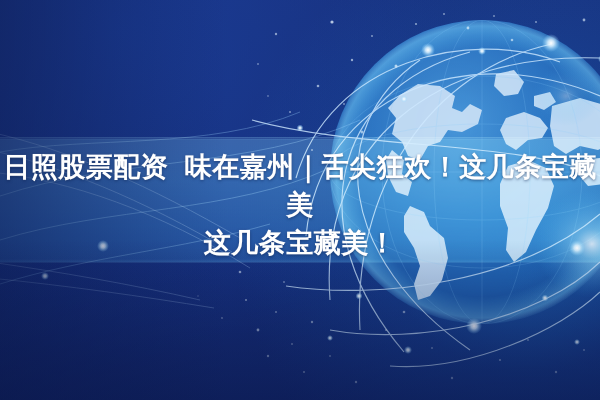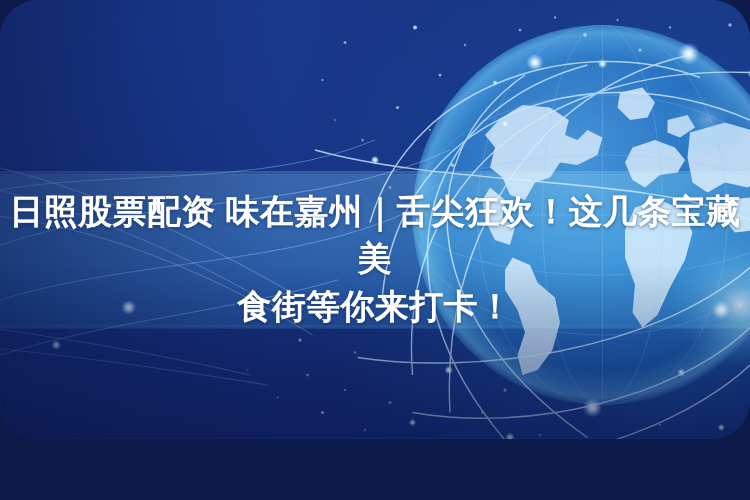--- a/index.html
+++ b/index.html
@@ -3,25 +3,24 @@
 <meta charset="utf-8">
 <style>
   html, body {
     margin: 0;
     padding: 0;
     background: #0d1b4b;
   }
   #stage {
     position: relative;
     width: 600px;
-    height: 351px;
+    height: 400px;
     overflow: hidden;
-    font-family: Liberation Sans, sans-serif;
+    font-family: Liberation Mono, monospace;
     background: #182f7c;
-    border-radius: 31px;
   }
   
   .layer {
     position: absolute;
     inset: 0;
     pointer-events: none;
   }
   #bg-base {
     background:
       radial-gradient(circle at 88% 56%, rgba(40,150,235,0.55) 0%, rgba(30,110,200,0.22) 26%, rgba(20,55,135,0.0) 52%),
@@ -258,16 +257,16 @@
   </svg>
 
   <div id="bg-band"></div>
   <div id="bg-band-edge-top"></div>
   <div id="bg-band-edge-bot"></div>
 
   <div class="layer" id="bg-vignette"></div>
 
   <div id="headline">
     <span id="headline-l1">日照股票配资 味在嘉州｜舌尖狂欢！这几条宝藏美</span>
-    <span id="headline-l2">食街等你来打卡！</span>
+    <span id="headline-l2">这几条宝藏美！</span>
   </div>
 
 </div>
 
 </body></html>

